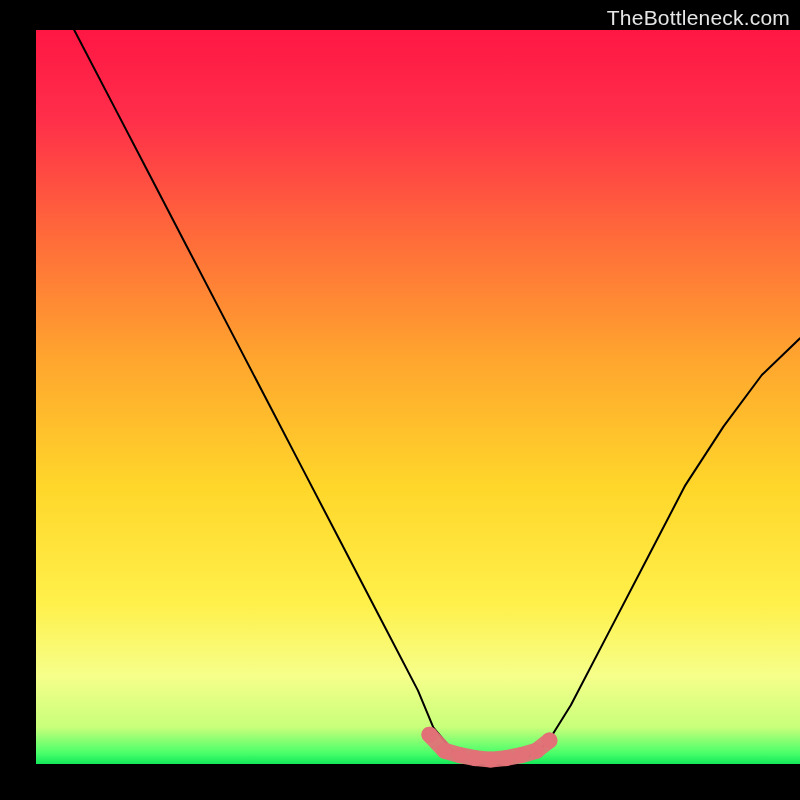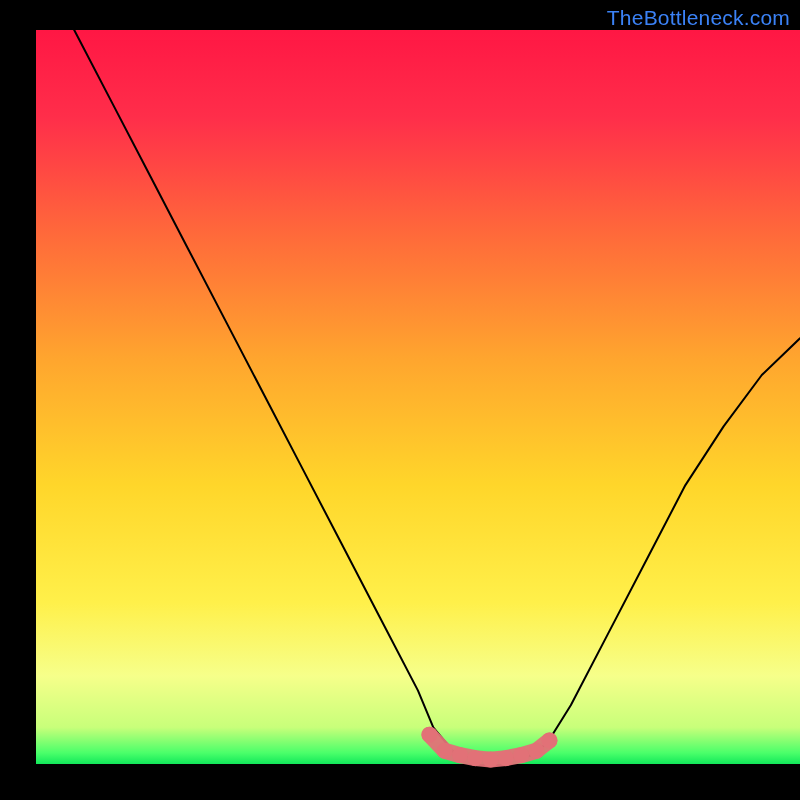--- a/index.html
+++ b/index.html
@@ -16,21 +16,21 @@
     width: 800px;
     height: 800px;
   }
   svg {
     display: block;
   }
   .watermark {
     position: absolute;
     top: 6px;
     right: 10px;
-    color: #3b82f6;
+    color: #e5e5e5;
     font-size: 21px;
     font-weight: 500;
     letter-spacing: 0.2px;
     pointer-events: none;
   }
 </style>
 </head>
 <body>
 
 <div class="chart-container">

